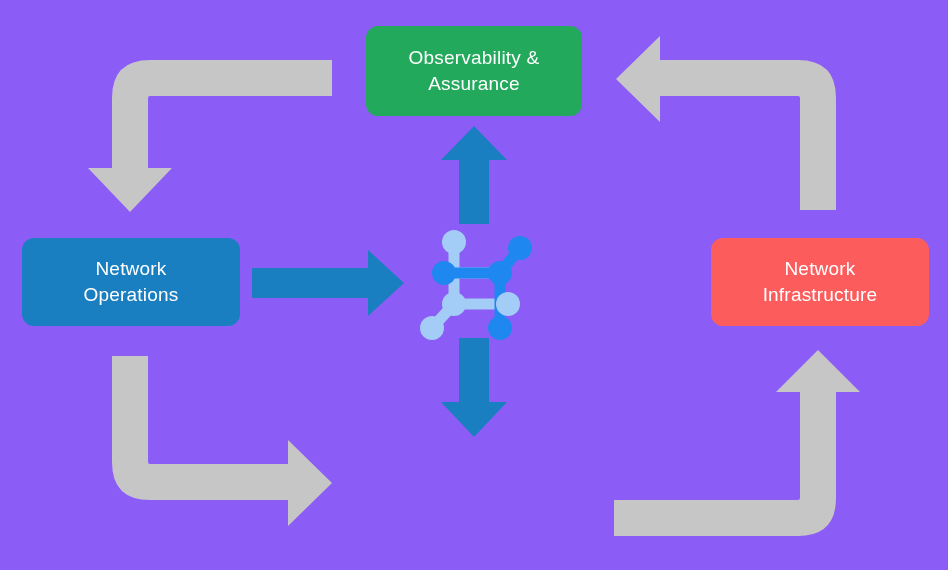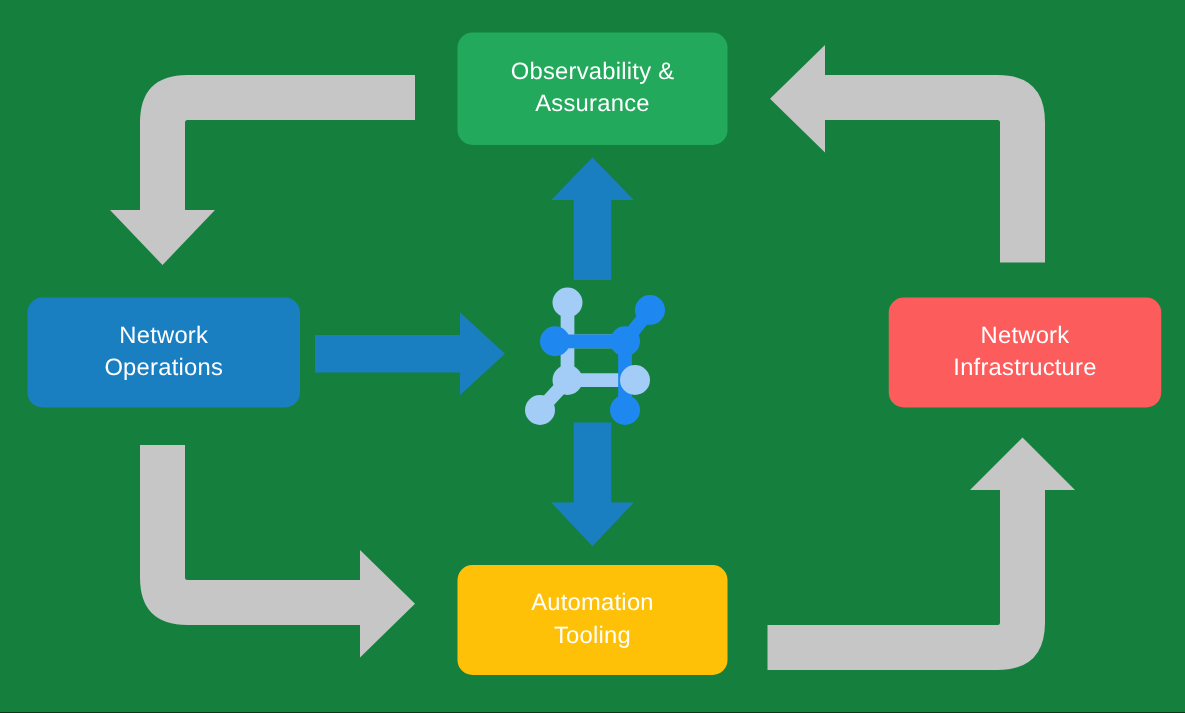--- a/index.html
+++ b/index.html
@@ -4,21 +4,21 @@
 <style>
   html, body {
     margin: 0;
     padding: 0;
     background: #000000;
   }
   #stage {
     position: relative;
     width: 948px;
     height: 570px;
-    background: #15803d;
+    background: #8b5cf6;
     overflow: hidden;
     font-family: "Liberation Sans", sans-serif;
   }
   .node-box {
     position: absolute;
     border-radius: 12px;
     display: flex;
     align-items: center;
     justify-content: center;
     text-align: center;
@@ -129,16 +129,14 @@
 
   <div class="node-box" id="box-observability">Observability &amp;
 Assurance</div>
 
   <div class="node-box" id="box-network-operations">Network
 Operations</div>
 
   <div class="node-box" id="box-network-infrastructure">Network
 Infrastructure</div>
 
-  <div class="node-box" id="box-automation-tooling">Automation
-Tooling</div>
 
 </div>
 
 </body></html>

